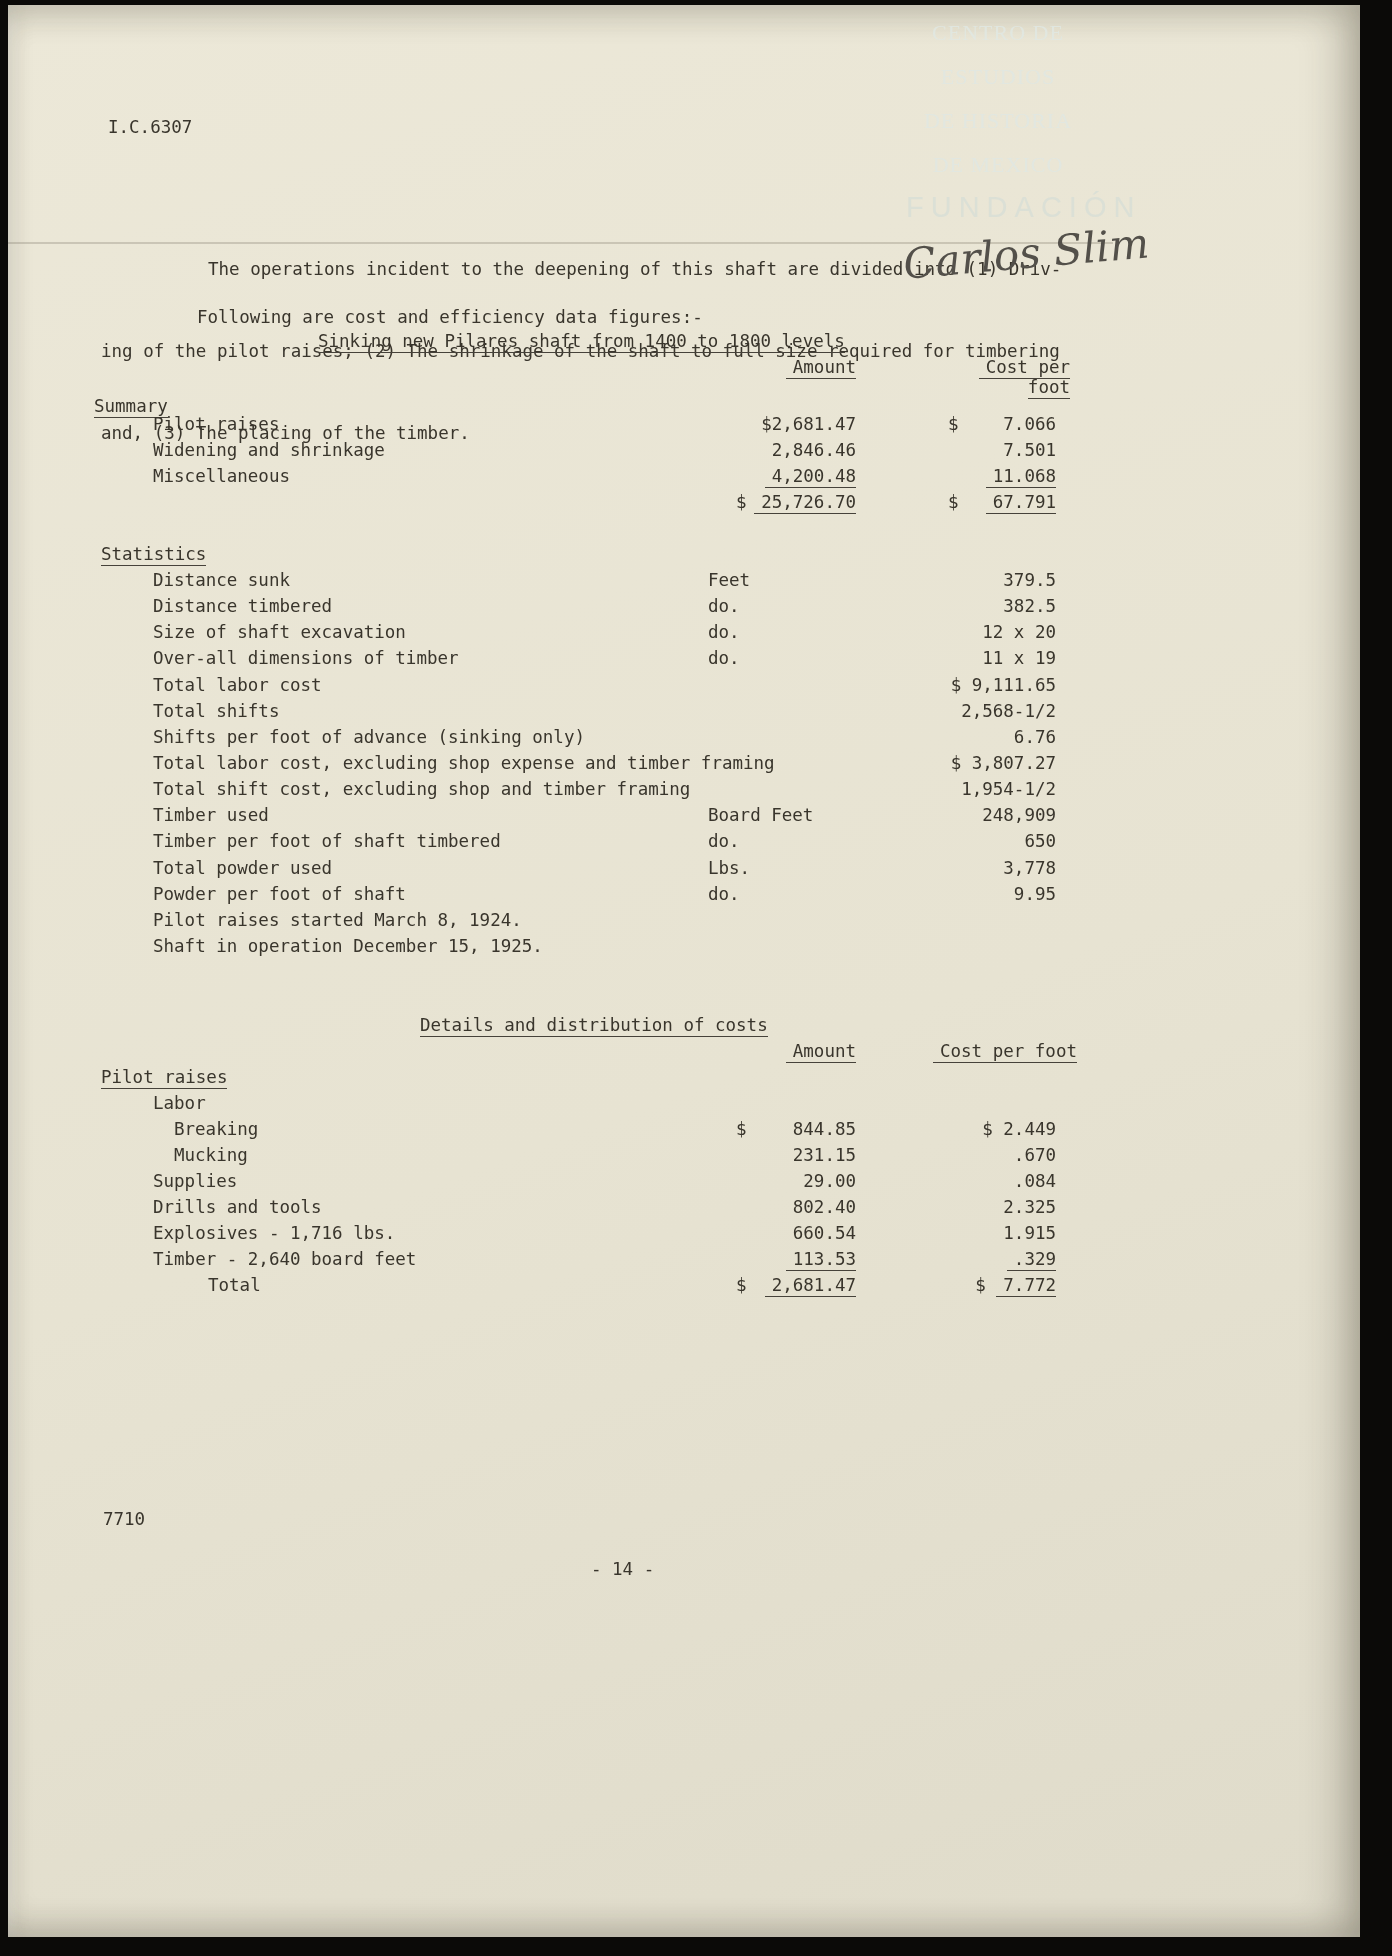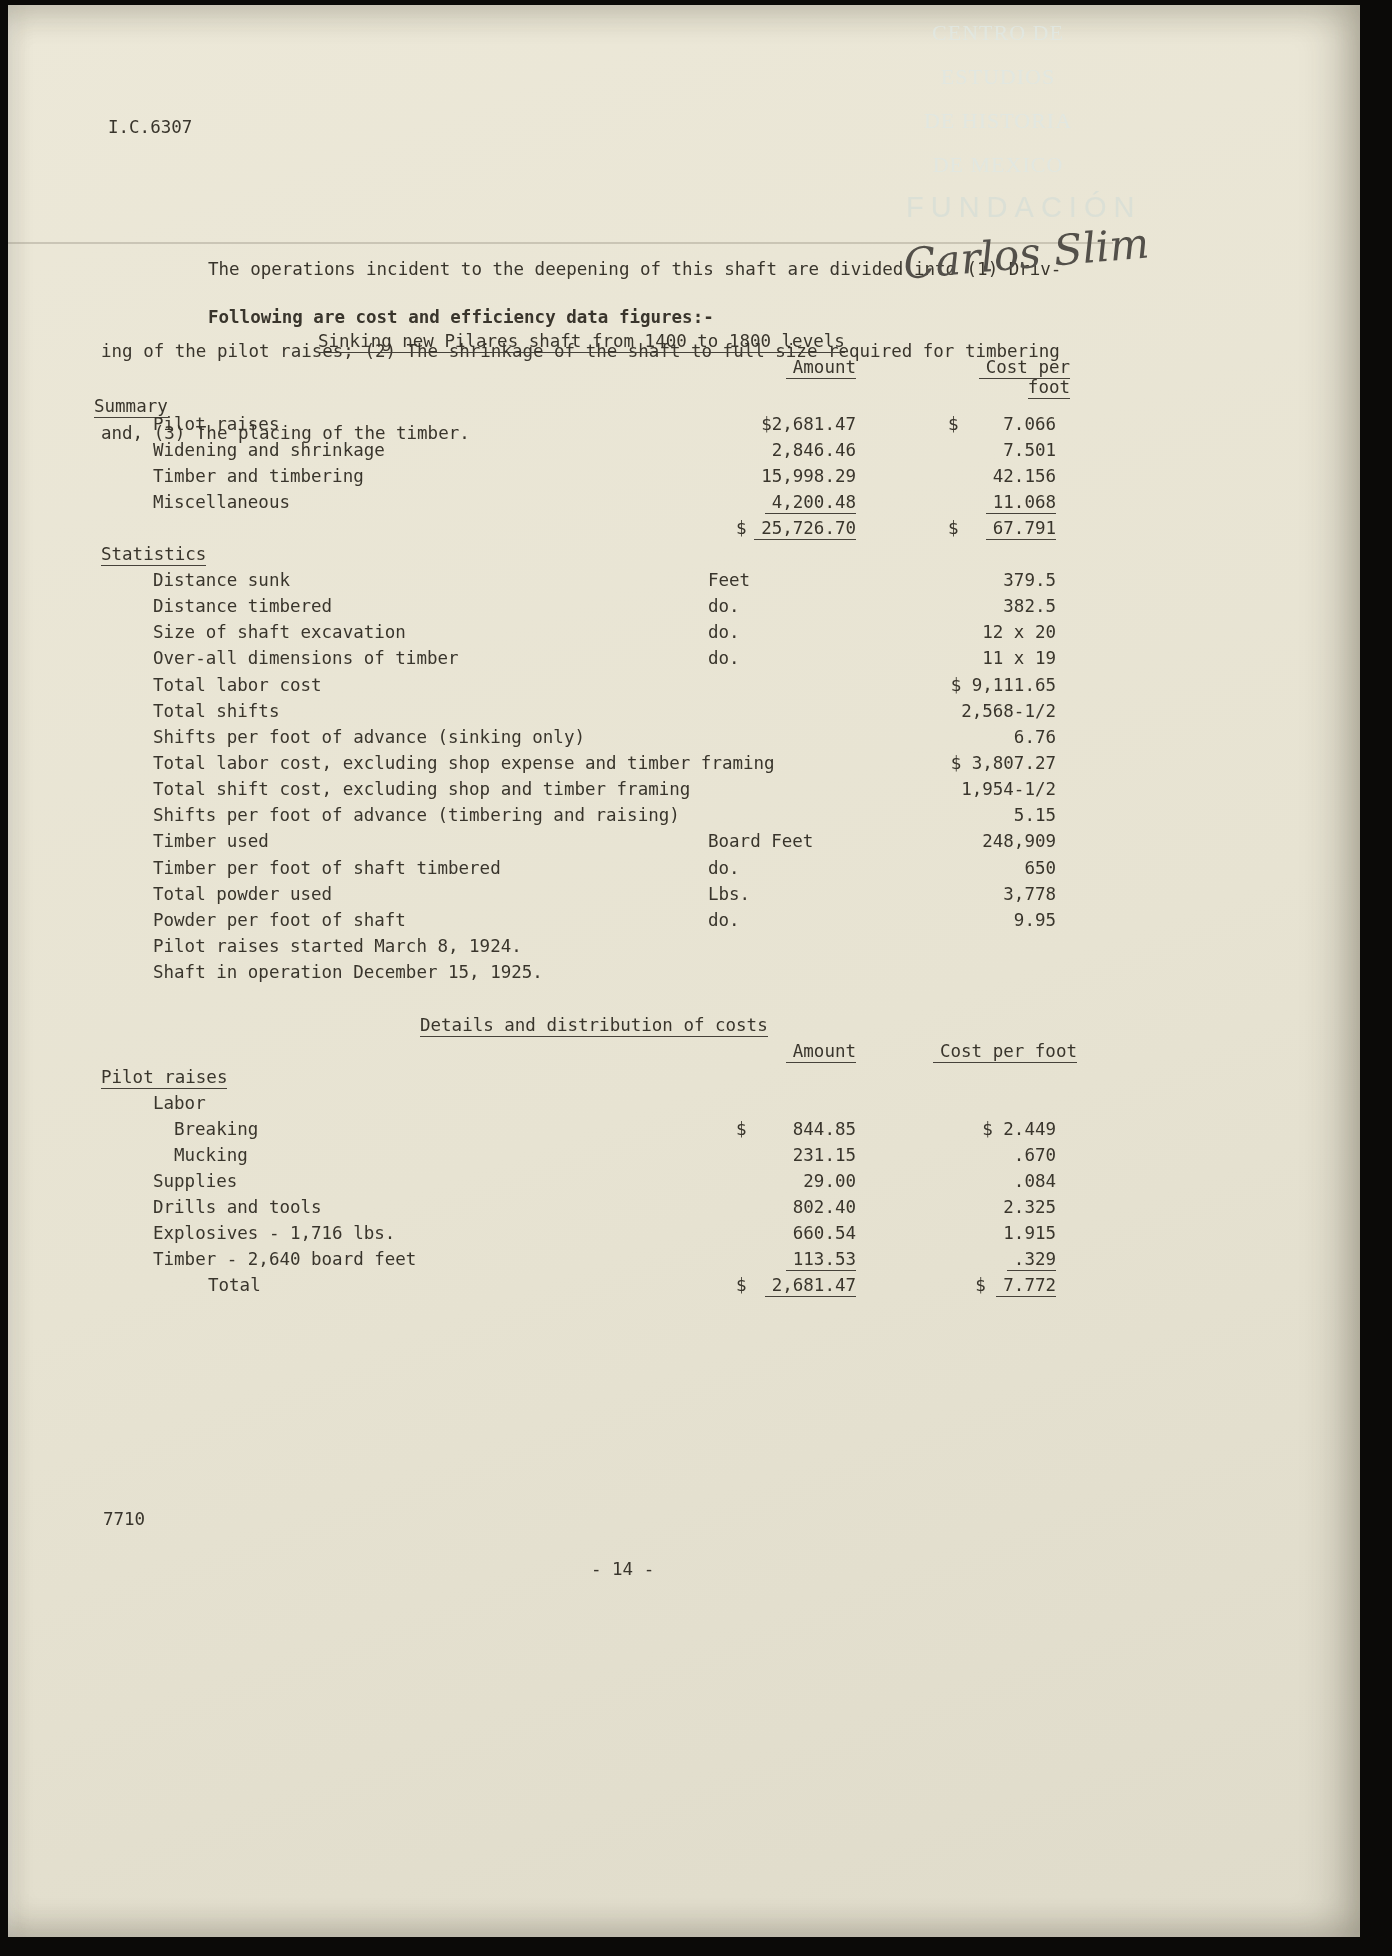--- a/index.html
+++ b/index.html
@@ -38,21 +38,21 @@
     font-family:"DejaVu Serif", serif; font-style:italic;
     font-size:42px; color:#53504a; transform:rotate(-5deg);
     white-space:pre;
   }
   .crease { position:absolute; left:0; top:237px; width:1105px; height:2px;
     background:rgba(120,113,96,0.28); z-index:1; }
 
   
   .para { position:absolute; left:93px; top:196px; width:1000px; line-height:27.4px; white-space:pre; }
   .para .first { padding-left:107px; }
-  .following { position:absolute; left:200px; top:302px; white-space:pre;font-weight:bold; }
+  .following { position:absolute; left:189px; top:302px; white-space:pre; }
 
   
   .row { position:relative; white-space:pre; }
   .lbl { position:absolute; left:93px; top:0; }
   .in1 { left:145px; }
   .in2 { left:166px; }
   .in3 { left:200px; }
   .amt  { position:absolute; left:728px; width:120px; top:0; text-align:right; }
   .cpf  { position:absolute; left:940px; width:108px; top:0; text-align:right; }
   .cpfh { left:925px; width:137px; }
@@ -121,25 +121,20 @@
       <span class="lbl in1">Pilot raises</span>
       <span class="amt"><span>$2,681.47</span></span>
       <span class="cpf"><span class="d">$</span><span>7.066</span></span>
     </div>
     <div class="row">
       <span class="lbl in1">Widening and shrinkage</span>
       <span class="amt"><span>2,846.46</span></span>
       <span class="cpf"><span>7.501</span></span>
     </div>
     <div class="row">
-      <span class="lbl in1">Timber and timbering</span>
-      <span class="amt"><span>15,998.29</span></span>
-      <span class="cpf"><span>42.156</span></span>
-    </div>
-    <div class="row">
       <span class="lbl in1">Miscellaneous</span>
       <span class="amt"><span class="u">4,200.48</span></span>
       <span class="cpf"><span class="u">11.068</span></span>
     </div>
     <div class="row">
       <span class="amt"><span class="d">$</span><span class="u">25,726.70</span></span>
       <span class="cpf"><span class="d">$</span><span class="u">67.791</span></span>
     </div>
   </div>
 
@@ -180,24 +175,20 @@
     </div>
     <div class="row">
       <span class="lbl in1">Total labor cost, excluding shop expense and timber framing</span>
       <span class="valc">$ 3,807.27</span>
     </div>
     <div class="row">
       <span class="lbl in1">Total shift cost, excluding shop and timber framing</span>
       <span class="valc">1,954-1/2</span>
     </div>
     <div class="row">
-      <span class="lbl in1">Shifts per foot of advance (timbering and raising)</span>
-      <span class="valc">5.15</span>
-    </div>
-    <div class="row">
       <span class="lbl in1">Timber used</span>
       <span class="unitc">Board Feet</span>
       <span class="valc">248,909</span>
     </div>
     <div class="row">
       <span class="lbl in1">Timber per foot of shaft timbered</span>
       <span class="unitc">do.</span>
       <span class="valc">650</span>
     </div>
     <div class="row">

